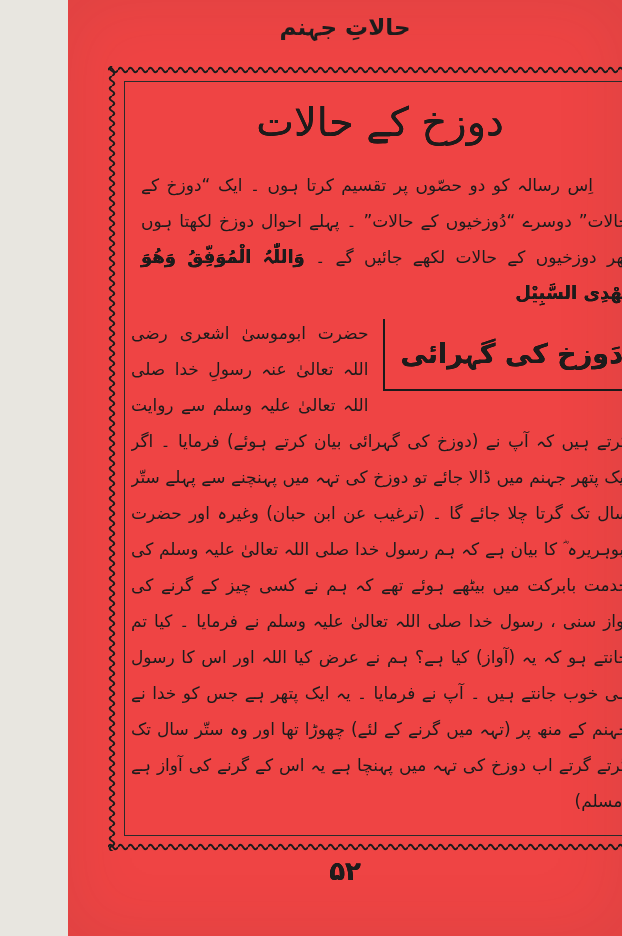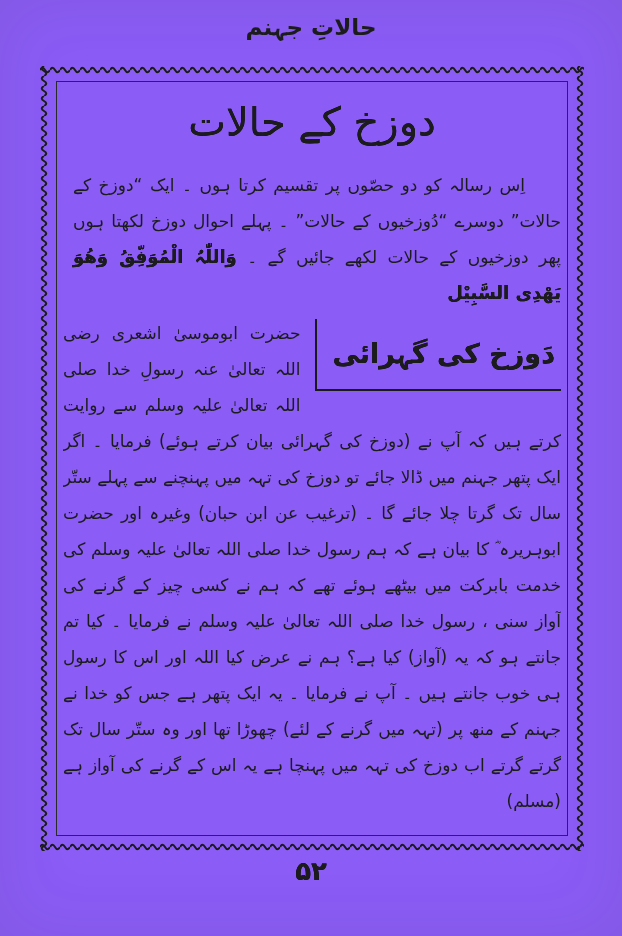--- a/index.html
+++ b/index.html
@@ -4,22 +4,22 @@
 <style>
   html, body { margin: 0; padding: 0; }
   body {
     width: 622px; height: 936px;
     background: #e8e6e0;
     font-family: "DejaVu Sans", sans-serif;
     color: #1c1c1c;
   }
   .page {
     position: relative;
-    width: 622px; height: 936px;
-    background: #8b5cf6;
+    width: 554px; height: 936px;
+    background: #ef4444;
     box-shadow: inset 0 0 70px rgba(60,55,45,0.10);
     overflow: hidden;
   }
   .header-title {
     position: absolute; top: 14px; left: 0; right: 0;
     text-align: center;
     font-size: 23px; font-weight: bold;
     letter-spacing: 0;
   }
   .frame-svg {

